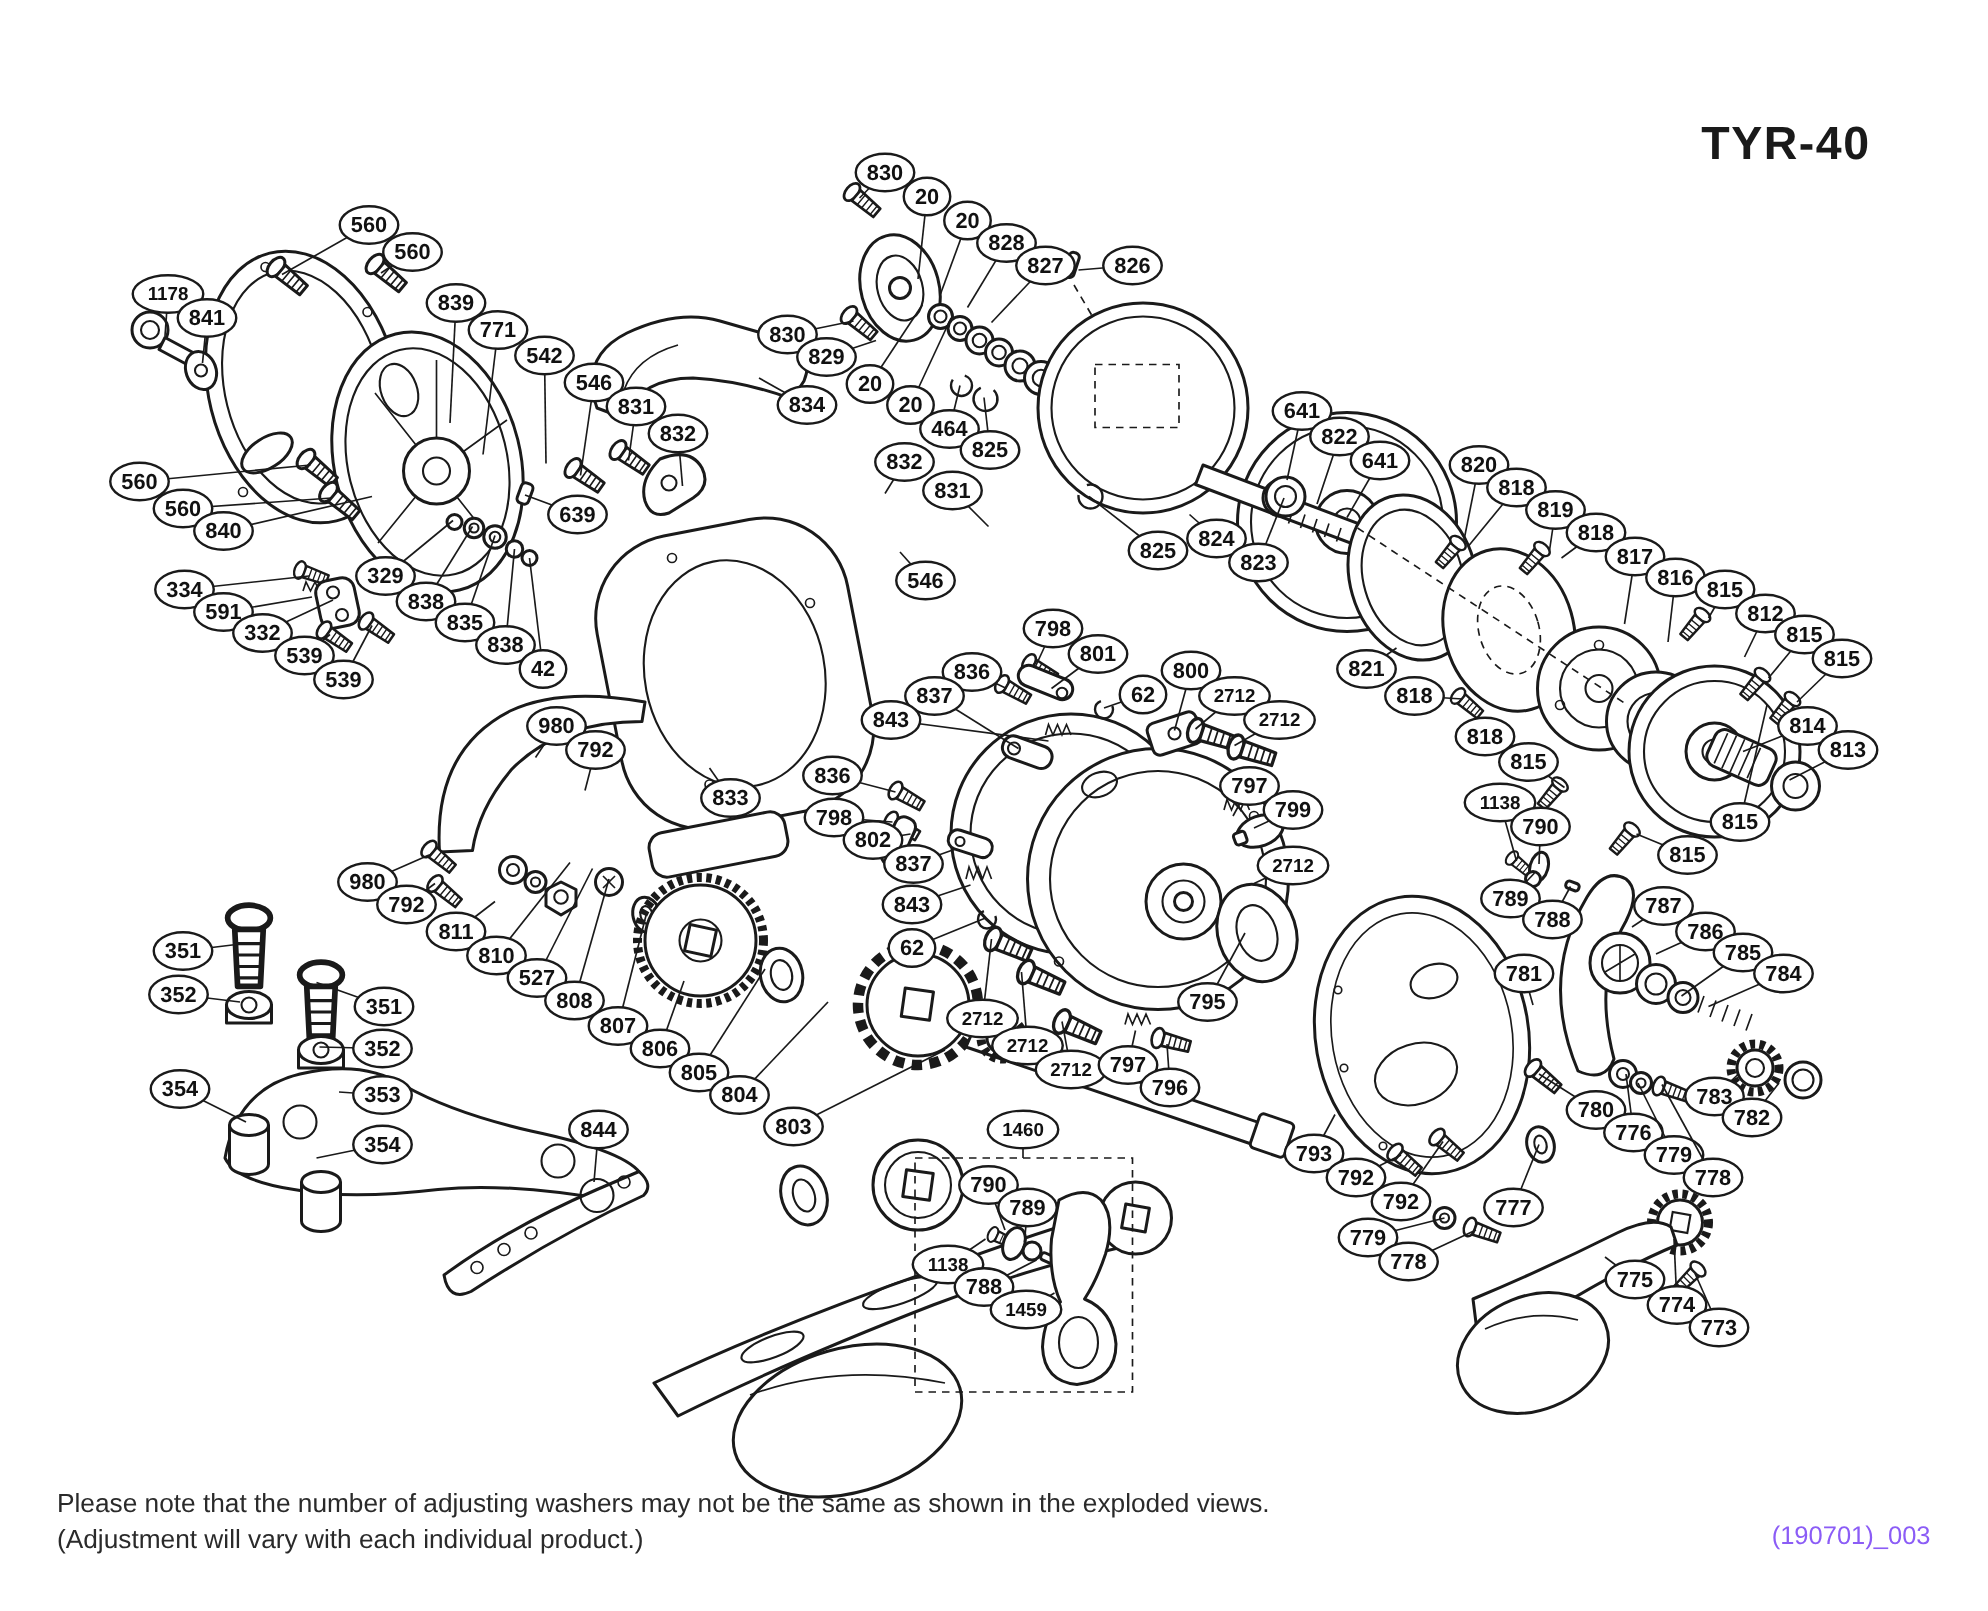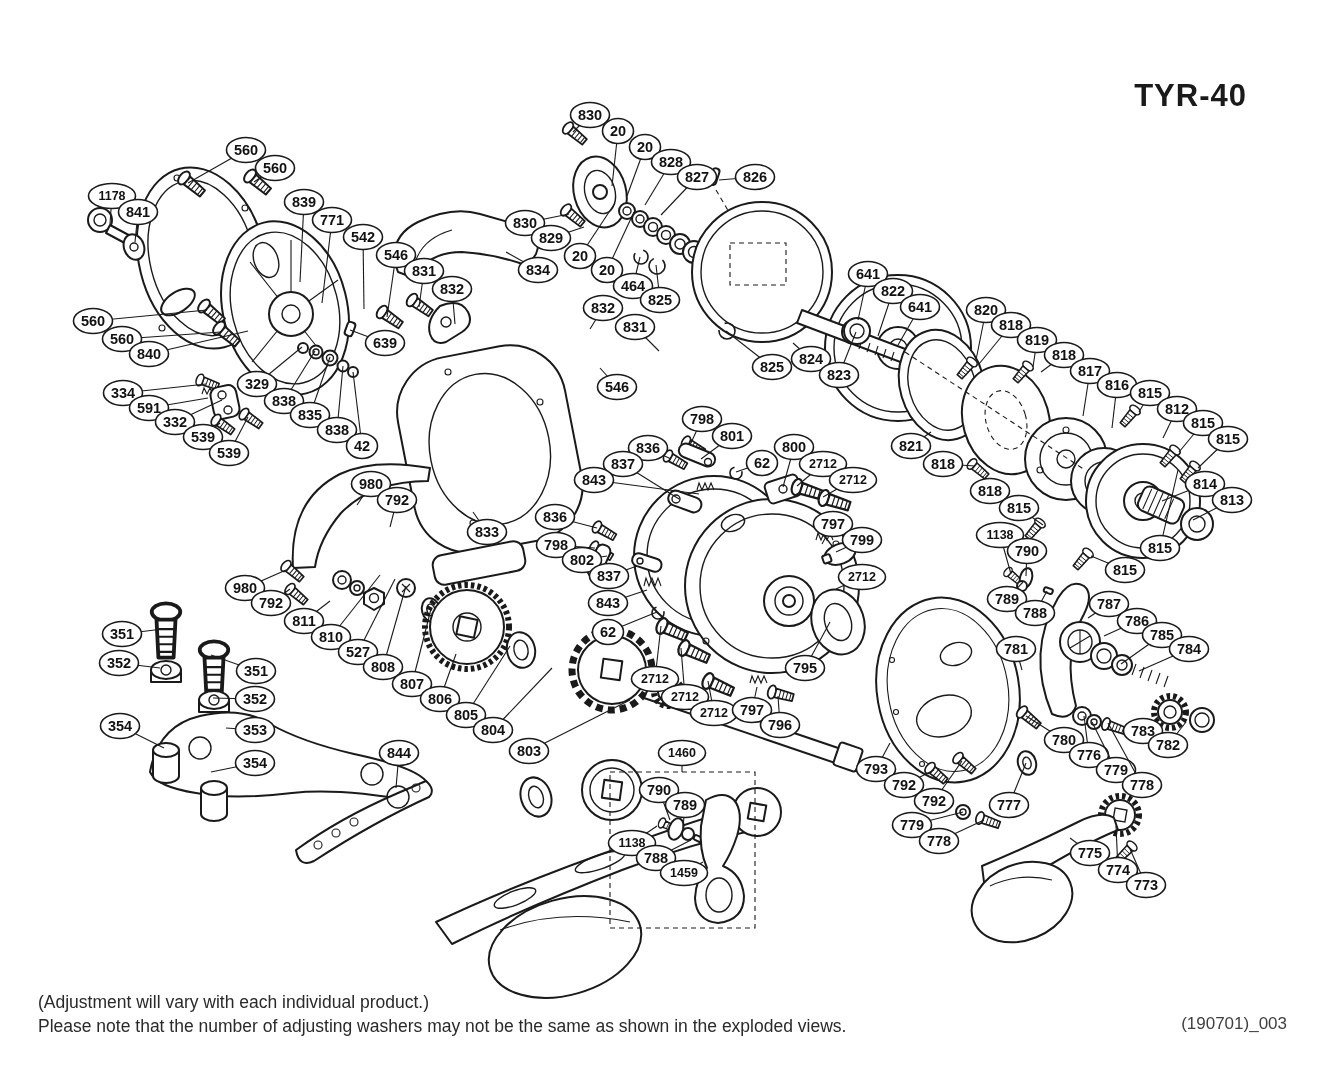--- a/index.html
+++ b/index.html
@@ -15,21 +15,21 @@
   .teeth2{fill:none;stroke:#1a1a1a;stroke-width:7;stroke-dasharray:7 5;}
   .leader{stroke:#1a1a1a;stroke-width:1.1;}
   .bubble{fill:#fff;stroke:#1a1a1a;stroke-width:1.6;}
   .bubble-num{font:bold 14.5px "Liberation Sans",sans-serif;fill:#111;
               text-anchor:middle;dominant-baseline:middle;}
   .bubble-num.sm{font-size:12.5px;}
   .page-title{position:absolute;top:78px;right:78px;font-size:31px;font-weight:bold;
               letter-spacing:1px;}
   .footer-note{position:absolute;left:38px;top:990px;font-size:17.5px;line-height:24px;
                color:#2a2a2a;}
-  .doc-code{position:absolute;right:38px;top:1014px;font-size:17px;color:#404040;}
+  .doc-code{position:absolute;right:38px;top:1014px;font-size:17px;color:#8b5cf6;}
 </style>
 </head>
 <body>
 
 <svg id="diagram" viewBox="0 0 1325 1074" xmlns="http://www.w3.org/2000/svg">
   <defs>
     <g id="scrG">
       <ellipse class="fw" cx="0" cy="0" rx="4.5" ry="7.5"></ellipse>
       <path class="fw" d="M4,-5 L24,-4 L24,4 L4,5 Z"></path>
       <path class="h" d="M9,-5 v10 M13,-5 v10 M17,-5 v9 M21,-4 v8"></path>
@@ -1046,17 +1046,17 @@
         <line x1="1146" y1="885" x2="1130" y2="849" class="leader"></line>
         <ellipse cx="1146" cy="885" rx="19.5" ry="12.5" class="bubble"></ellipse>
         <text x="1146" y="886" class="bubble-num">773</text>
       </g>
     </g>
 </svg>
 
 <div class="page-title">TYR-40</div>
 
 <div class="footer-note">
+  <div>Please note that the number of adjusting washers may not be the same as shown in the exploded views.</div>
   <div>(Adjustment will vary with each individual product.)</div>
-  <div>Please note that the number of adjusting washers may not be the same as shown in the exploded views.</div>
 </div>
 
 <div class="doc-code">(190701)_003</div>
 
 </body></html>

